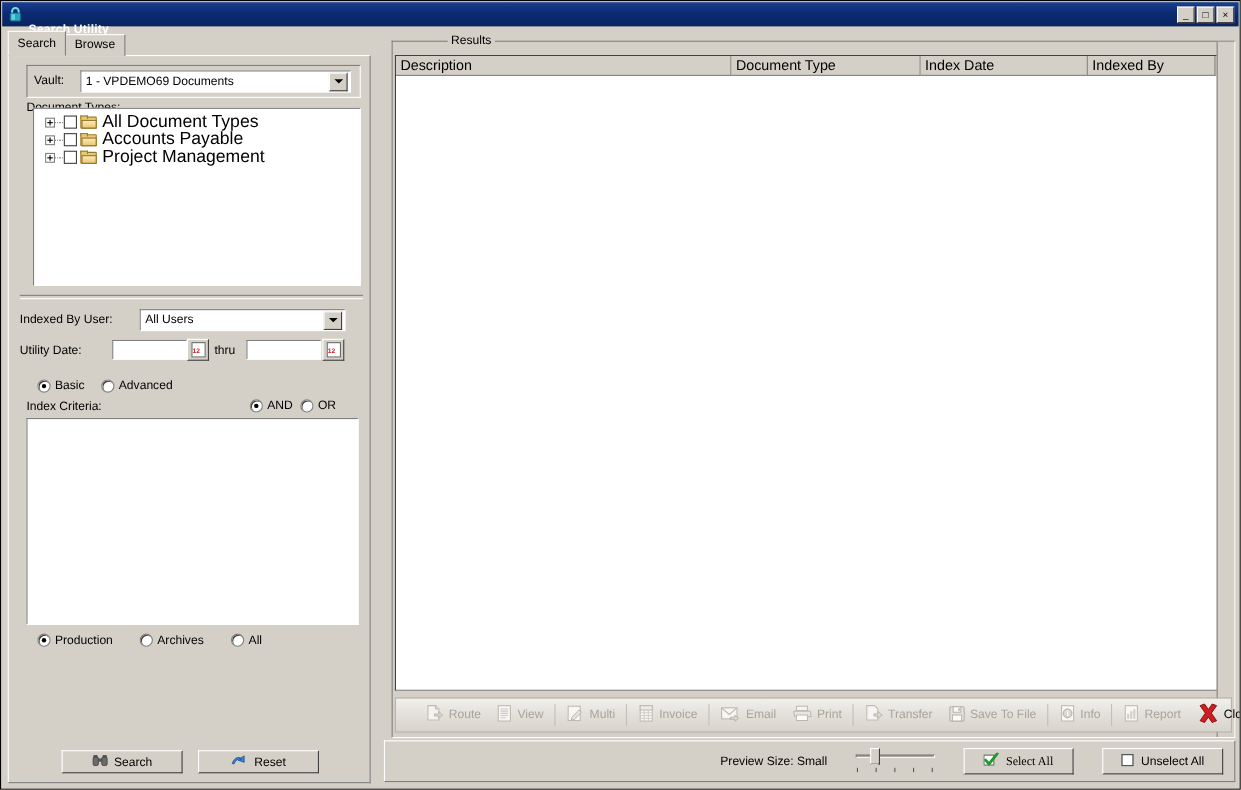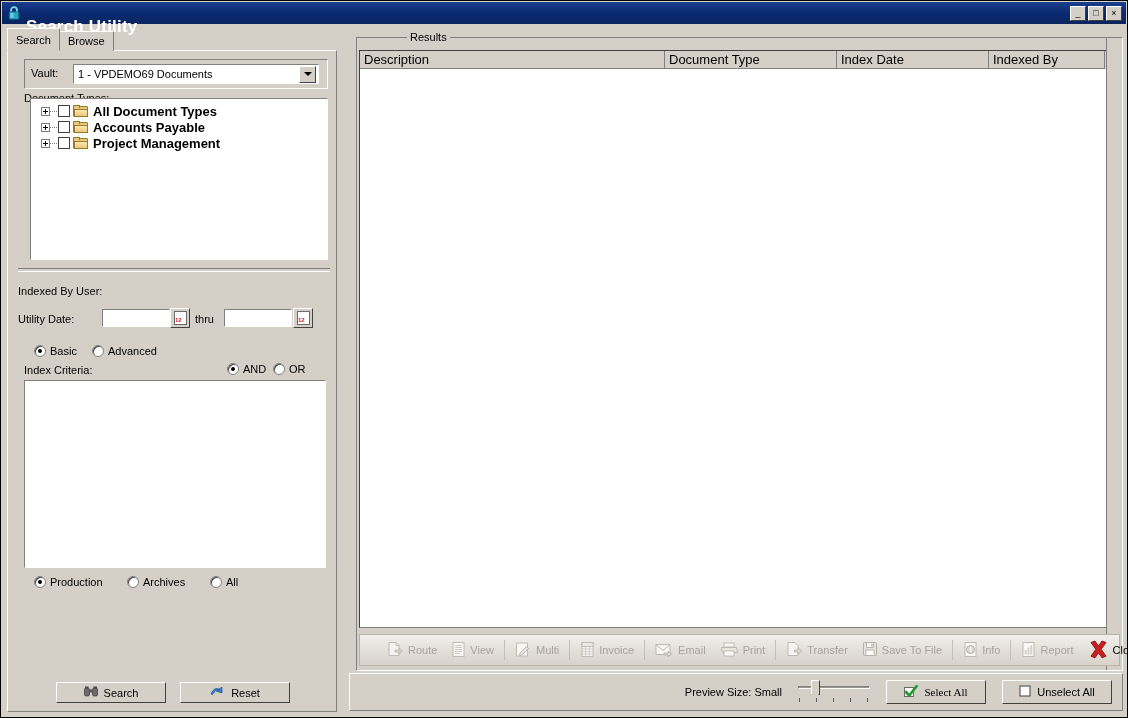--- a/index.html
+++ b/index.html
@@ -24,21 +24,21 @@
     width: 1124px; height: 22px;
     background: linear-gradient(to bottom, #1b3f8f 0%, #0b2b73 45%, #09245f 100%);
     display: flex; align-items: center;
     box-sizing: border-box;
   }
   .tb-icon {
     width: 16px; height: 16px; margin: 0 4px 0 4px;
     position: relative; flex: none;
   }
   .tb-title {
-    color: #fff; font-weight: bold; font-size: 17px;
+    color: #fff; font-weight: bold; font-size: 11px;
     letter-spacing: .2px; flex: 1;
     font-family: "Liberation Sans", sans-serif;
     margin-top: 28px;
   }
   .tb-btns { display: flex; gap: 2px; margin-right: 4px; }
   .tb-btn {
     width: 16px; height: 15px;
     background: #d4d0c8;
     border: 1px solid #fff;
     border-right-color: #404040; border-bottom-color: #404040;
@@ -173,21 +173,21 @@
   .folder .tabpiece {
     position: absolute; left: 0; top: 0px; width: 7px; height: 3px;
     background: #e8c97a; border: 1px solid #9a7b2e; border-bottom: none;
     box-sizing: border-box;
   }
   .folder .front {
     position: absolute; left: 1px; top: 4px; width: 14px; height: 8px;
     background: linear-gradient(to bottom,#fbe9b4,#ecc877);
     border: 1px solid #9a7b2e; box-sizing: border-box;
   }
-  .tlabel { font-size: 13px; white-space: nowrap; font-weight: bold; }
+  .tlabel { font-size: 16px; white-space: nowrap; }
 
   .divider {
     position: absolute; left: 10px; width: 312px; height: 2px;
     border-top: 1px solid #808080; border-bottom: 1px solid #fff;
   }
 
   
   .radio { display: inline-flex; align-items: center; }
   .rdot {
     width: 12px; height: 12px; border-radius: 50%;
@@ -290,21 +290,21 @@
   .tbsep { width: 1px; height: 20px; background: #c3bfb6; margin: 0 3px; flex: none; }
 
   .statusbar {
     position: absolute; left: 348px; top: 672px;
     width: 774px; height: 38px;
     background: #d4d0c8;
     border: 1px solid #fff;
     border-right-color: #808080; border-bottom-color: #808080;
     box-sizing: border-box;
     display: flex; align-items: center; justify-content: flex-end;
-    gap: 16px; padding-right: 10px;
+    gap: 26px; padding-right: 10px;
   }
   .slider { position: relative; width: 72px; height: 26px; flex: none; }
   .slider .track {
     position: absolute; left: 0; top: 7px; width: 72px; height: 3px;
     background: #9a958c;
     border-top: 1px solid #808080; border-left: 1px solid #808080;
     border-bottom: 1px solid #fff; border-right: 1px solid #fff;
     box-sizing: border-box;
   }
   .slider .thumb {
@@ -404,20 +404,24 @@
             <span class="tabpiece"></span>
             <span class="front"></span>
         </span>
         <span class="tlabel">Project Management</span>
       </div>
     </div>
 
     <div class="divider" style="top:217px;"></div>
 
     <div style="position:absolute;left:10px;top:234px;" class="lbl">Indexed By User:</div>
+    <div class="combo" style="position:absolute;left:119px;top:230px;width:187px;height:20px;">
+      <span class="val">All Users</span>
+      <span class="arrowbtn"></span>
+    </div>
 
     <div style="position:absolute;left:10px;top:262px;" class="lbl">Utility Date:</div>
     <div class="textbox" style="position:absolute;left:94px;top:258px;width:68px;height:18px;"></div>
     <div class="calbtn" style="position:absolute;left:162px;top:257px;">
       <span class="calico"><span class="hd"></span><span class="num">12</span></span>
     </div>
     <div style="position:absolute;left:187px;top:262px;" class="lbl">thru</div>
     <div class="textbox" style="position:absolute;left:216px;top:258px;width:68px;height:18px;"></div>
     <div class="calbtn" style="position:absolute;left:285px;top:257px;">
       <span class="calico"><span class="hd"></span><span class="num">12</span></span>

